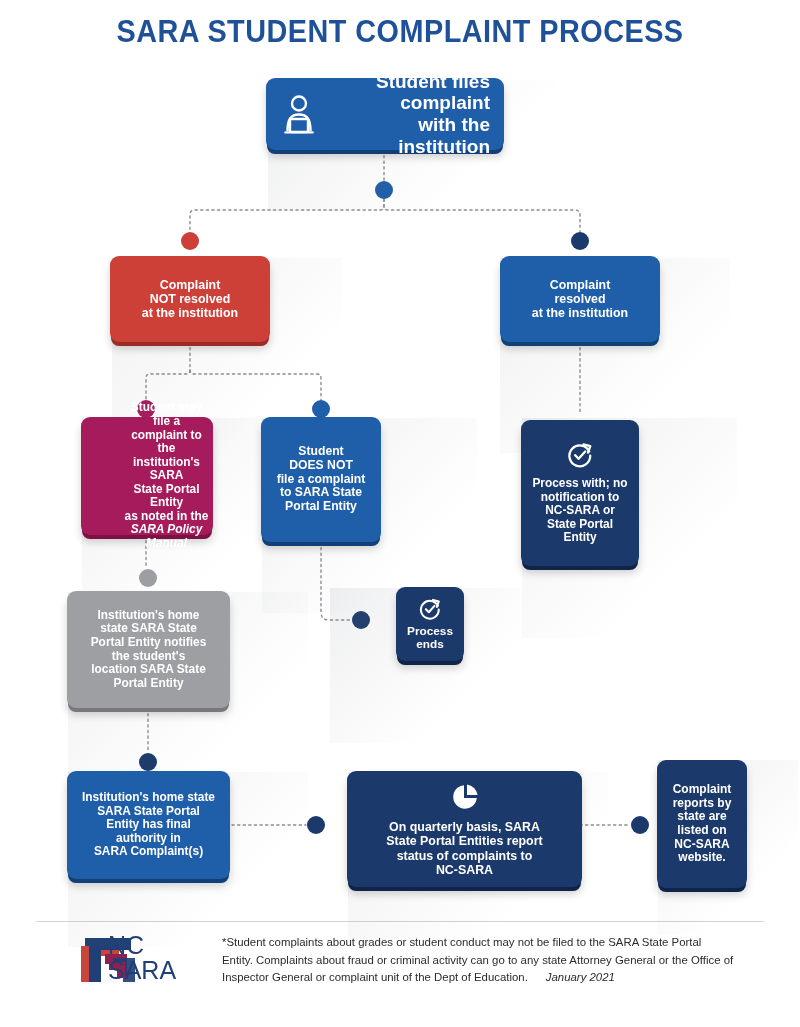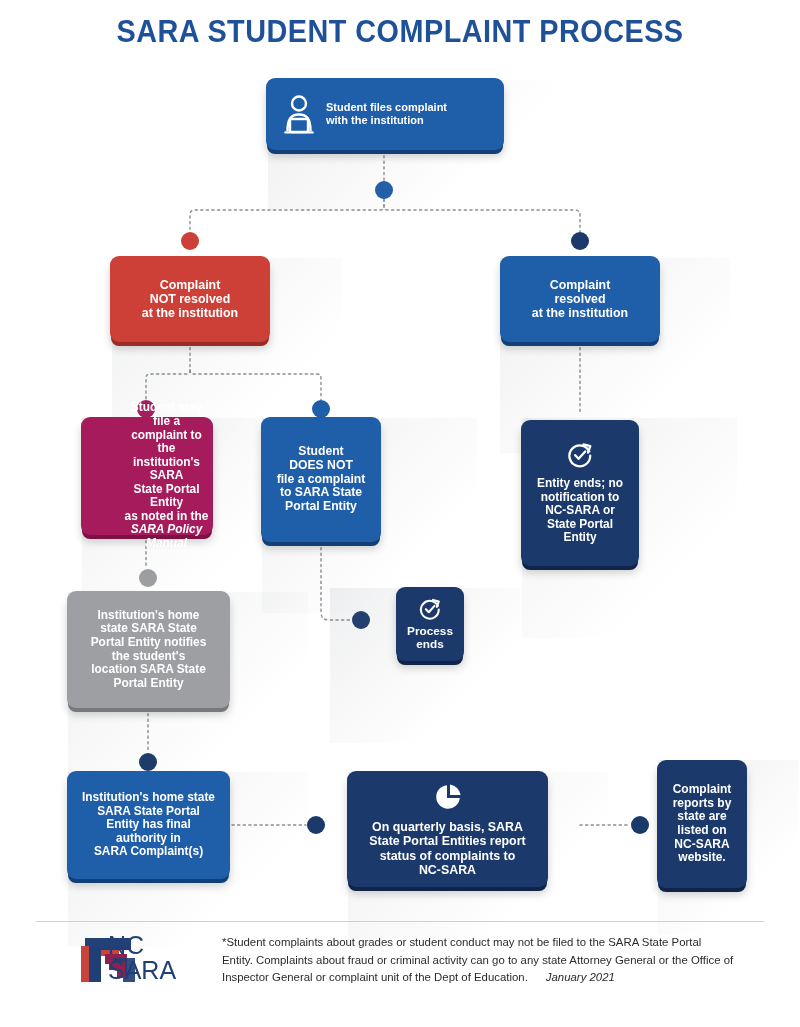--- a/index.html
+++ b/index.html
@@ -137,21 +137,21 @@
 
   <div class="node c-blue" style="left:266px;top:78px;width:238px;height:72px;flex-direction:row;justify-content:flex-start;">
     <span class="icon" style="margin:0 6px 0 16px;">
       <svg width="34" height="40" viewBox="0 0 34 40">
         <circle cx="17" cy="9.5" r="7" fill="none" stroke="#fff" stroke-width="2.4"></circle>
         <path d="M5.5 37 C5.5 25 9 20.5 17 20.5 C25 20.5 28.5 25 28.5 37" fill="none" stroke="#fff" stroke-width="2.4"></path>
         <rect x="8" y="25" width="18" height="13" rx="1.5" fill="#1f5ea8" stroke="#fff" stroke-width="2.4"></rect>
         <line x1="3.5" y1="38.4" x2="30.5" y2="38.4" stroke="#fff" stroke-width="2.4" stroke-linecap="round"></line>
       </svg>
     </span>
-    <span class="txt" style="font-size:11px;text-align:left;flex:1;padding-right:14px;">
+    <span class="txt" style="font-size:19px;text-align:right;flex:1;padding-right:14px;">
       <span>Student files complaint</span><br>
       <span>with the institution</span>
     </span>
   </div>
 
   <div class="node c-red" style="left:110px;top:256px;width:160px;height:86px;font-size:12.4px;">
     <span class="txt">
       <span>Complaint</span><br>
       <span>NOT resolved</span><br>
       <span>at the institution</span>
@@ -190,21 +190,21 @@
 
   <div class="node c-navy" style="left:521px;top:420px;width:118px;height:146px;font-size:11.9px;">
     <span class="icon" style="margin-bottom:8px;">
       <svg width="28" height="28" viewBox="0 0 28 28">
         <path d="M23.2 10.4 A10.4 10.4 0 1 0 24.2 14.6" fill="none" stroke="#fff" stroke-width="2.3" stroke-linecap="round"></path>
         <path d="M17.5 3.4 L24.3 5.2 L22 11.6" fill="none" stroke="#fff" stroke-width="2.3" stroke-linecap="round" stroke-linejoin="round"></path>
         <path d="M9.2 14.2 L12.6 17.8 L19.2 10.4" fill="none" stroke="#fff" stroke-width="2.3" stroke-linecap="round" stroke-linejoin="round"></path>
       </svg>
     </span>
     <span class="txt">
-      <span>Entity ends; no</span><br>
+      <span>Process with; no</span><br>
       <span>notification to</span><br>
       <span>NC-SARA or</span><br>
       <span>State Portal</span><br>
       <span>Entity</span>
     </span>
   </div>
 
   <div class="node c-gray" style="left:67px;top:591px;width:163px;height:117px;font-size:11.9px;">
     <span class="txt">
       <span>Institution's home</span><br>
@@ -233,21 +233,21 @@
   <div class="node c-blue" style="left:67px;top:771px;width:163px;height:108px;font-size:11.9px;">
     <span class="txt">
       <span>Institution's home state</span><br>
       <span>SARA State Portal</span><br>
       <span>Entity has final</span><br>
       <span>authority in</span><br>
       <span>SARA Complaint(s)</span>
     </span>
   </div>
 
-  <div class="node c-navy" style="left:347px;top:771px;width:201px;height:116px;font-size:12.4px;">
+  <div class="node c-navy" style="left:347px;top:771px;width:235px;height:116px;font-size:12.4px;">
     <span class="icon" style="margin-bottom:7px;">
       <svg width="32" height="32" viewBox="0 0 32 32">
         <path d="M15 4.2 A11.8 11.8 0 1 0 27.8 17 L15 17 Z" fill="#fff"></path>
         <path d="M18 3.4 A12.6 12.6 0 0 1 28.6 14 L18 14 Z" fill="#fff"></path>
       </svg>
     </span>
     <span class="txt">
       <span>On quarterly basis, SARA</span><br>
       <span>State Portal Entities report</span><br>
       <span>status of complaints to</span><br>

